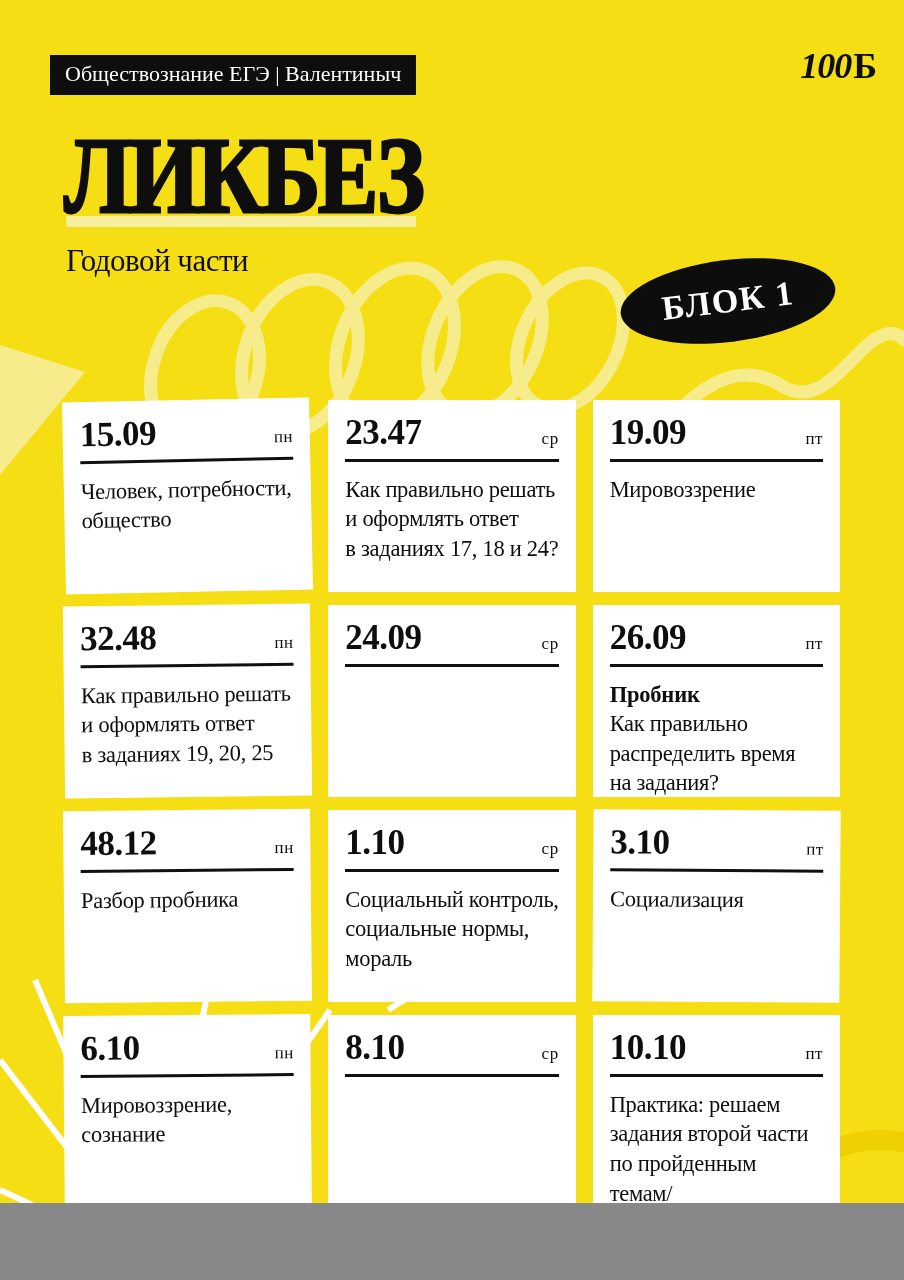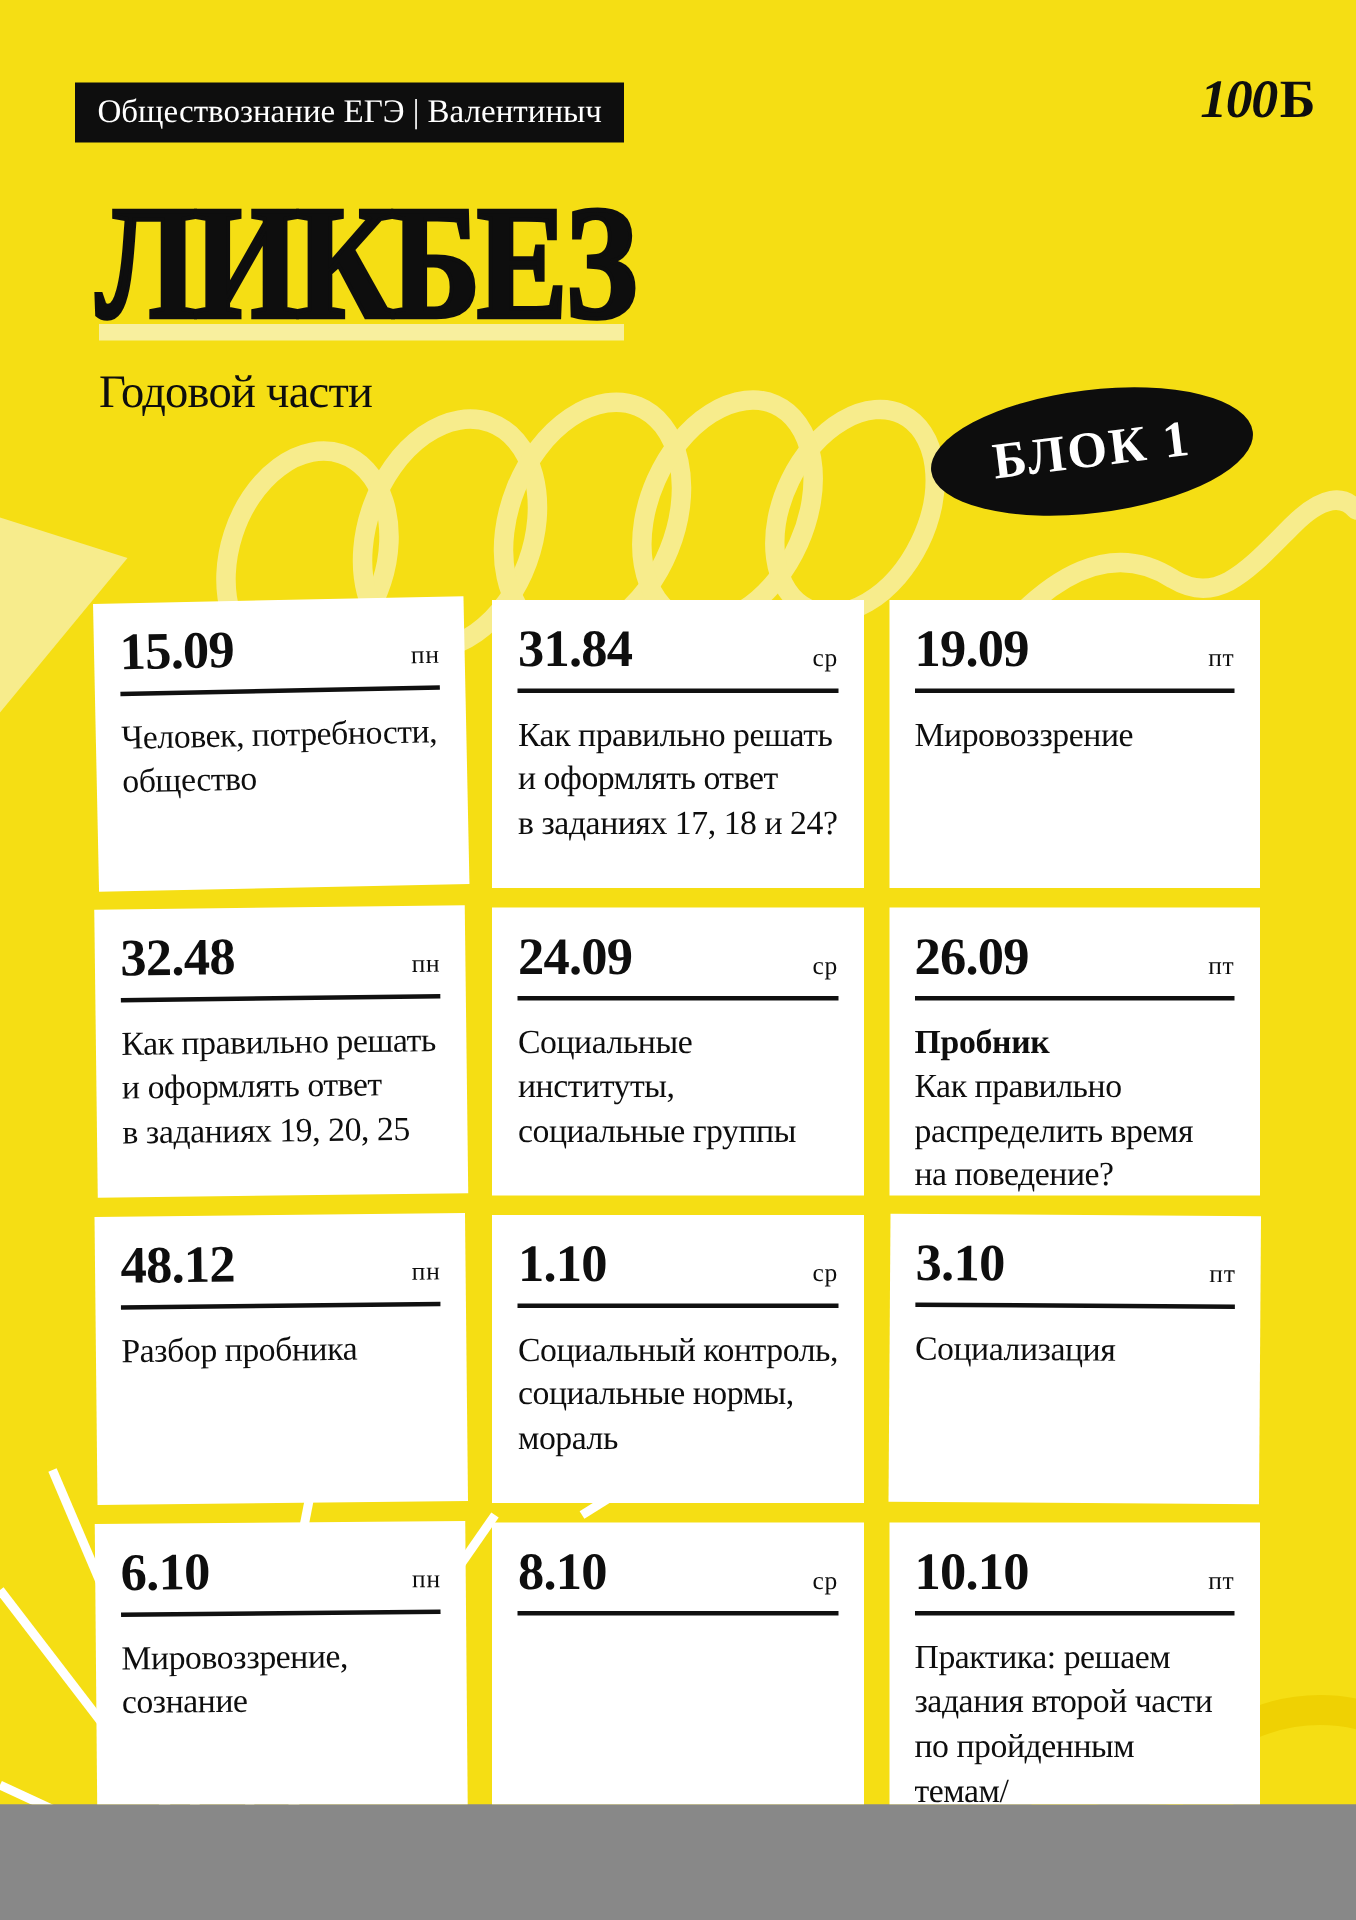--- a/index.html
+++ b/index.html
@@ -118,21 +118,21 @@
         <span class="card-day">пн</span>
       </div>
       <div class="card-rule"></div>
 
       <div class="card-topic">Человек, потребности,
 общество</div>
     </div>
 
     <div class="card">
       <div class="card-head">
-        <span class="card-date">31.84</span>
+        <span class="card-date">23.47</span>
         <span class="card-day">ср</span>
       </div>
       <div class="card-rule"></div>
 
       <div class="card-topic">Как правильно решать
 и оформлять ответ
 в заданиях 17, 18 и 24?</div>
     </div>
 
     <div class="card">
@@ -157,34 +157,32 @@
 в заданиях 19, 20, 25</div>
     </div>
 
     <div class="card">
       <div class="card-head">
         <span class="card-date">24.09</span>
         <span class="card-day">ср</span>
       </div>
       <div class="card-rule"></div>
 
-      <div class="card-topic">Социальные институты,
-социальные группы</div>
     </div>
 
     <div class="card">
       <div class="card-head">
         <span class="card-date">26.09</span>
         <span class="card-day">пт</span>
       </div>
       <div class="card-rule"></div>
       <div class="card-topic-bold">Пробник</div>
       <div class="card-topic">Как правильно
 распределить время
-на поведение?</div>
+на задания?</div>
     </div>
 
     <div class="card">
       <div class="card-head">
         <span class="card-date">48.12</span>
         <span class="card-day">пн</span>
       </div>
       <div class="card-rule"></div>
 
       <div class="card-topic">Разбор пробника</div>

